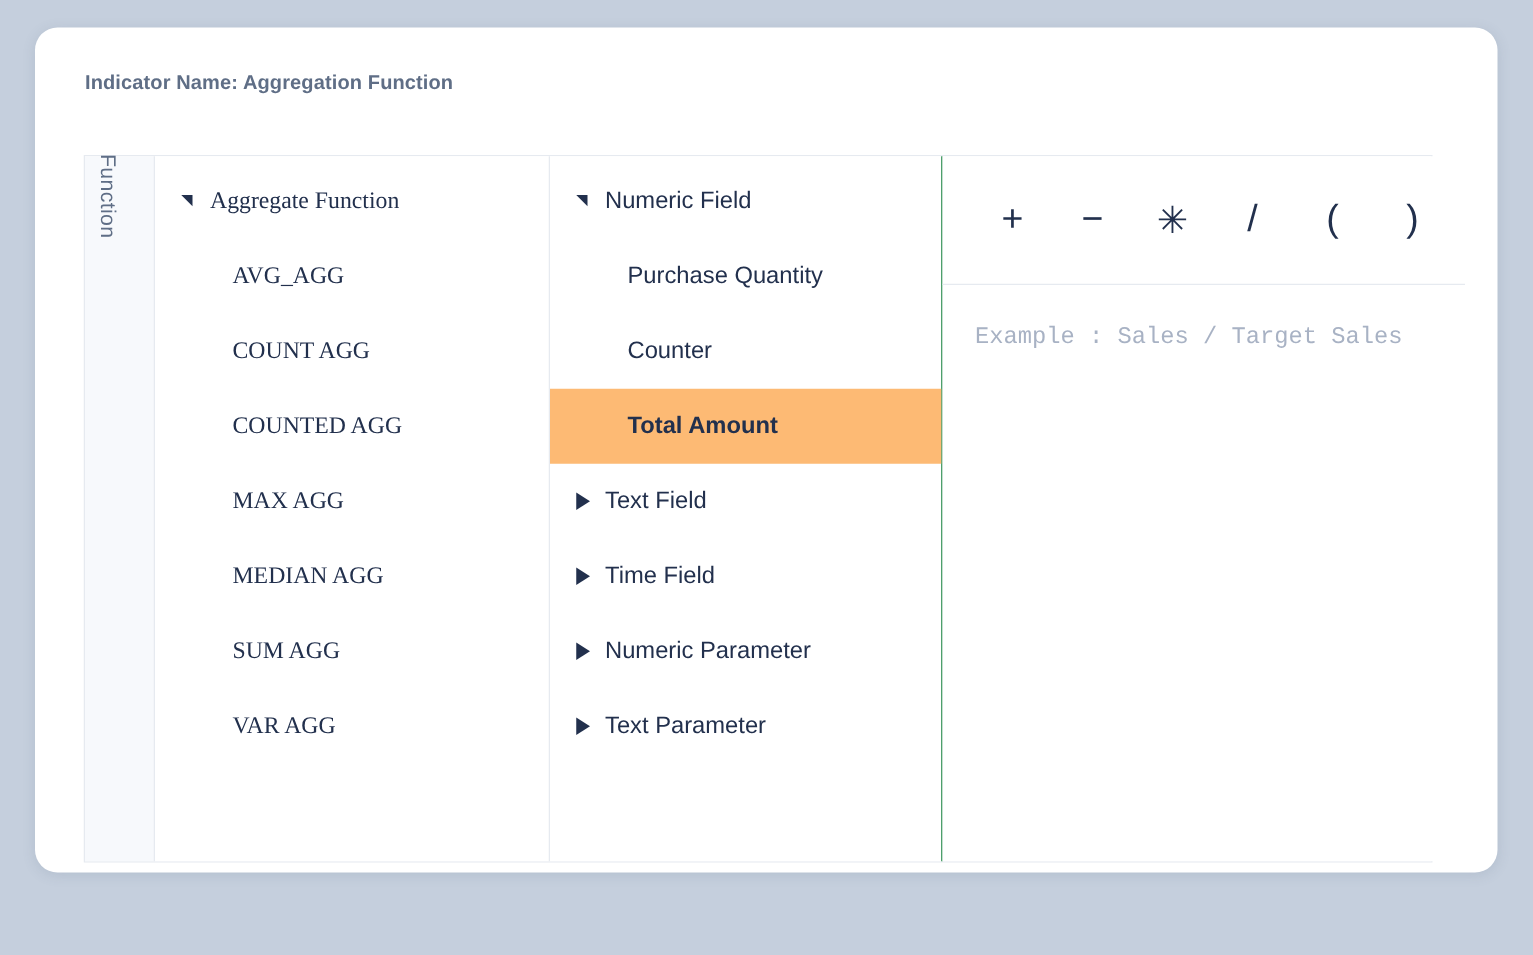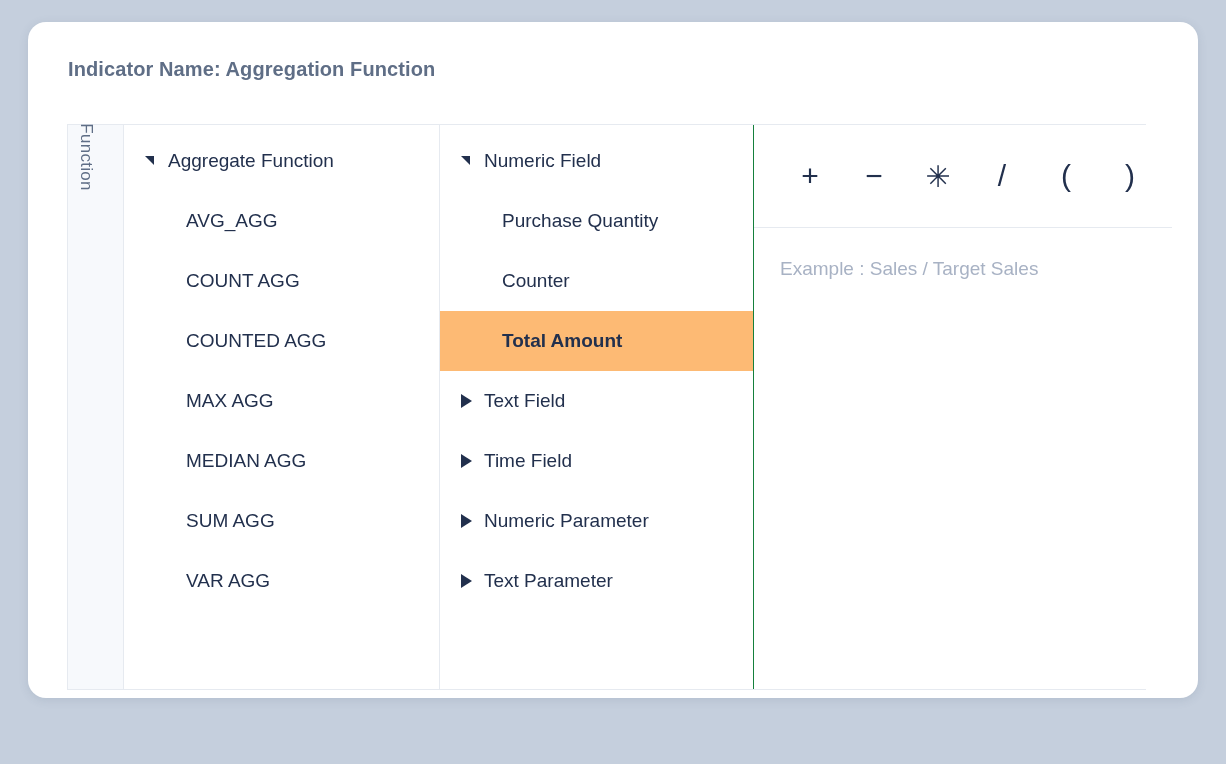--- a/index.html
+++ b/index.html
@@ -26,21 +26,21 @@
     background: #ffffff;
     border-radius: 18px;
     box-shadow: 0 2px 10px rgba(90,105,130,0.16);
   }
 
   
   .title {
     position: absolute;
     left: 40px;
     top: 36px;
-    font-size: 20px;
+    font-size: 16px;
     font-weight: 700;
     color: #5f6e86;
     letter-spacing: 0.1px;
     white-space: nowrap;
   }
 
   
   .table {
     position: absolute;
     left: 39px;
@@ -72,20 +72,21 @@
     letter-spacing: 0.3px;
   }
 
   
   .col-func {
     width: 316px;
     flex: 0 0 316px;
     border-right: 1px solid #e6eaf0;
     padding-top: 6px;
     background: #fff;
+    font-family: Liberation Serif, serif;
   }
 
   
   .col-fields {
     width: 314px;
     flex: 0 0 314px;
     border-right: 1px solid #15803d;
     padding-top: 6px;
     background: #fff;
   }
@@ -166,20 +167,21 @@
 
   
   .expr-area {
     flex: 1 1 auto;
     padding: 30px 26px;
   }
   .expr-placeholder {
     font-size: 19px;
     color: #a8b2c4;
     white-space: nowrap;
+    font-family: Liberation Mono, monospace;
   }
 </style>
 </head>
 <body>
 
 <div class="card">
 
   <div class="title">Indicator Name: Aggregation Function</div>
 
   <div class="table">

